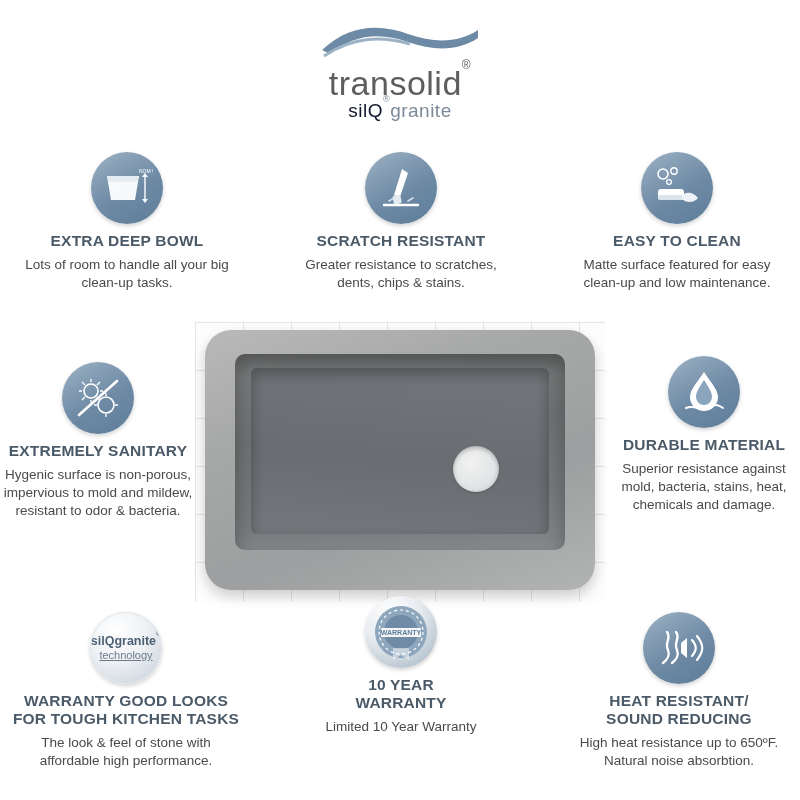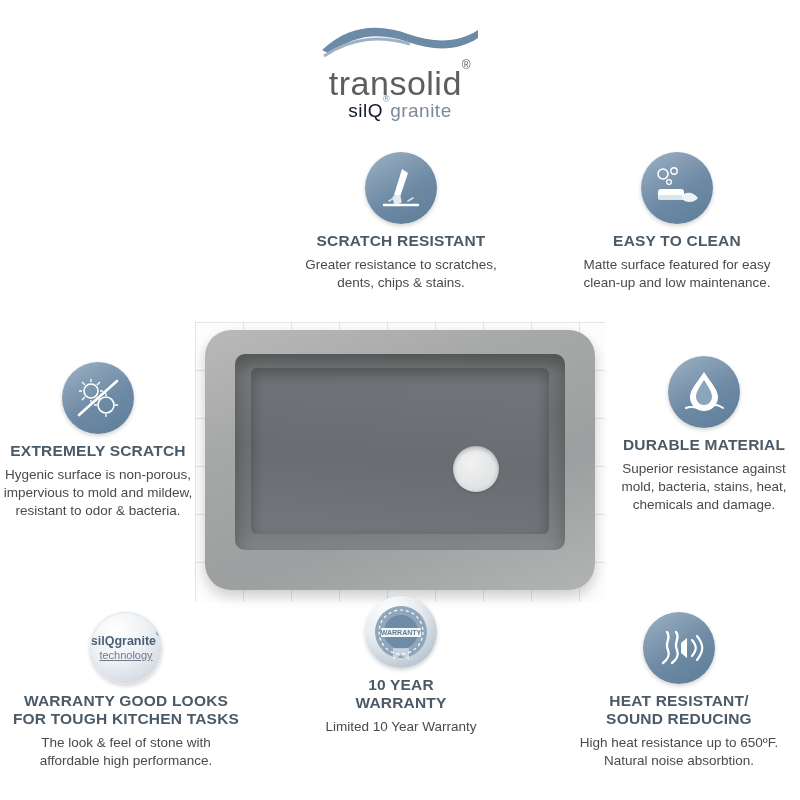--- a/index.html
+++ b/index.html
@@ -159,20 +159,34 @@
   <div class="sink-wrap">
     <div class="sink-tile-bg"></div>
     <div class="sink-outer">
       <div class="sink-inner">
         <div class="sink-basin"></div>
         <div class="sink-drain"></div>
       </div>
     </div>
   </div>
 
+  <div class="feature f-deepbowl">
+    <div class="badge">
+      <svg width="52" height="44" viewBox="0 0 52 44">
+        <path d="M6 10 L38 10 L34 34 L10 34 Z" fill="#ffffff" opacity="0.95"></path>
+        <path d="M6 10 L38 10 L36 16 L8 16 Z" fill="#e6edf2"></path>
+        <line x1="44" y1="10" x2="44" y2="34" stroke="#ffffff" stroke-width="1.4"></line>
+        <path d="M41 11 L44 7 L47 11" fill="#ffffff"></path>
+        <path d="M41 33 L44 37 L47 33" fill="#ffffff"></path>
+        <text x="38" y="7" font-size="5" fill="#ffffff" font-family="Liberation Sans, sans-serif">NOM 9"</text>
+      </svg>
+    </div>
+    <h3>EXTRA DEEP BOWL</h3>
+    <p>Lots of room to handle all your big clean-up tasks.</p>
+  </div>
 
   <div class="feature f-scratch">
     <div class="badge">
       <svg width="46" height="46" viewBox="0 0 46 46">
         <path d="M24 4 L30 8 L22 32 L16 30 Z" fill="#ffffff"></path>
         <rect x="15" y="30" width="8" height="9" rx="2" fill="#e3eaf0" transform="rotate(-12 19 34)"></rect>
         <path d="M6 40 L40 40" stroke="#ffffff" stroke-width="2.4" stroke-linecap="round"></path>
         <path d="M11 36 L16 33" stroke="#d8e2ea" stroke-width="1.6" stroke-linecap="round"></path>
         <path d="M30 36 L35 33" stroke="#d8e2ea" stroke-width="1.6" stroke-linecap="round"></path>
       </svg>
@@ -199,21 +213,21 @@
   <div class="feature f-sanitary">
     <div class="badge">
       <svg width="50" height="46" viewBox="0 0 50 46">
         <circle cx="18" cy="16" r="7" fill="none" stroke="#ffffff" stroke-width="1.6"></circle>
         <path d="M18 7 L18 4 M18 25 L18 28 M9 16 L6 16 M27 16 L30 16 M12 10 L9 7 M24 22 L27 25 M24 10 L27 7 M12 22 L9 25" stroke="#ffffff" stroke-width="1.3"></path>
         <circle cx="33" cy="30" r="8" fill="none" stroke="#ffffff" stroke-width="1.6"></circle>
         <path d="M33 21 L33 18 M33 39 L33 42 M24 30 L21 30 M42 30 L45 30" stroke="#ffffff" stroke-width="1.3"></path>
         <line x1="6" y1="40" x2="44" y2="6" stroke="#ffffff" stroke-width="2.6" stroke-linecap="round"></line>
       </svg>
     </div>
-    <h3>EXTREMELY SCRATCH</h3>
+    <h3>EXTREMELY SANITARY</h3>
     <p>Hygenic surface is non-porous, impervious to mold and mildew, resistant to odor &amp; bacteria.</p>
   </div>
 
   <div class="feature f-durable">
     <div class="badge">
       <svg width="44" height="48" viewBox="0 0 44 48">
         <path d="M22 4 C 30 16, 36 22, 36 29 A 14 14 0 0 1 8 29 C 8 22, 14 16, 22 4 Z" fill="#ffffff"></path>
         <path d="M22 12 C 27 20, 30 24, 30 29 A 8 8 0 0 1 14 29 C 14 24, 17 20, 22 12 Z" fill="#8ba5bc"></path>
         <path d="M4 40 C 12 36, 20 44, 28 39 C 34 35, 38 38, 41 40" stroke="#ffffff" stroke-width="2" fill="none" stroke-linecap="round"></path>
       </svg>

